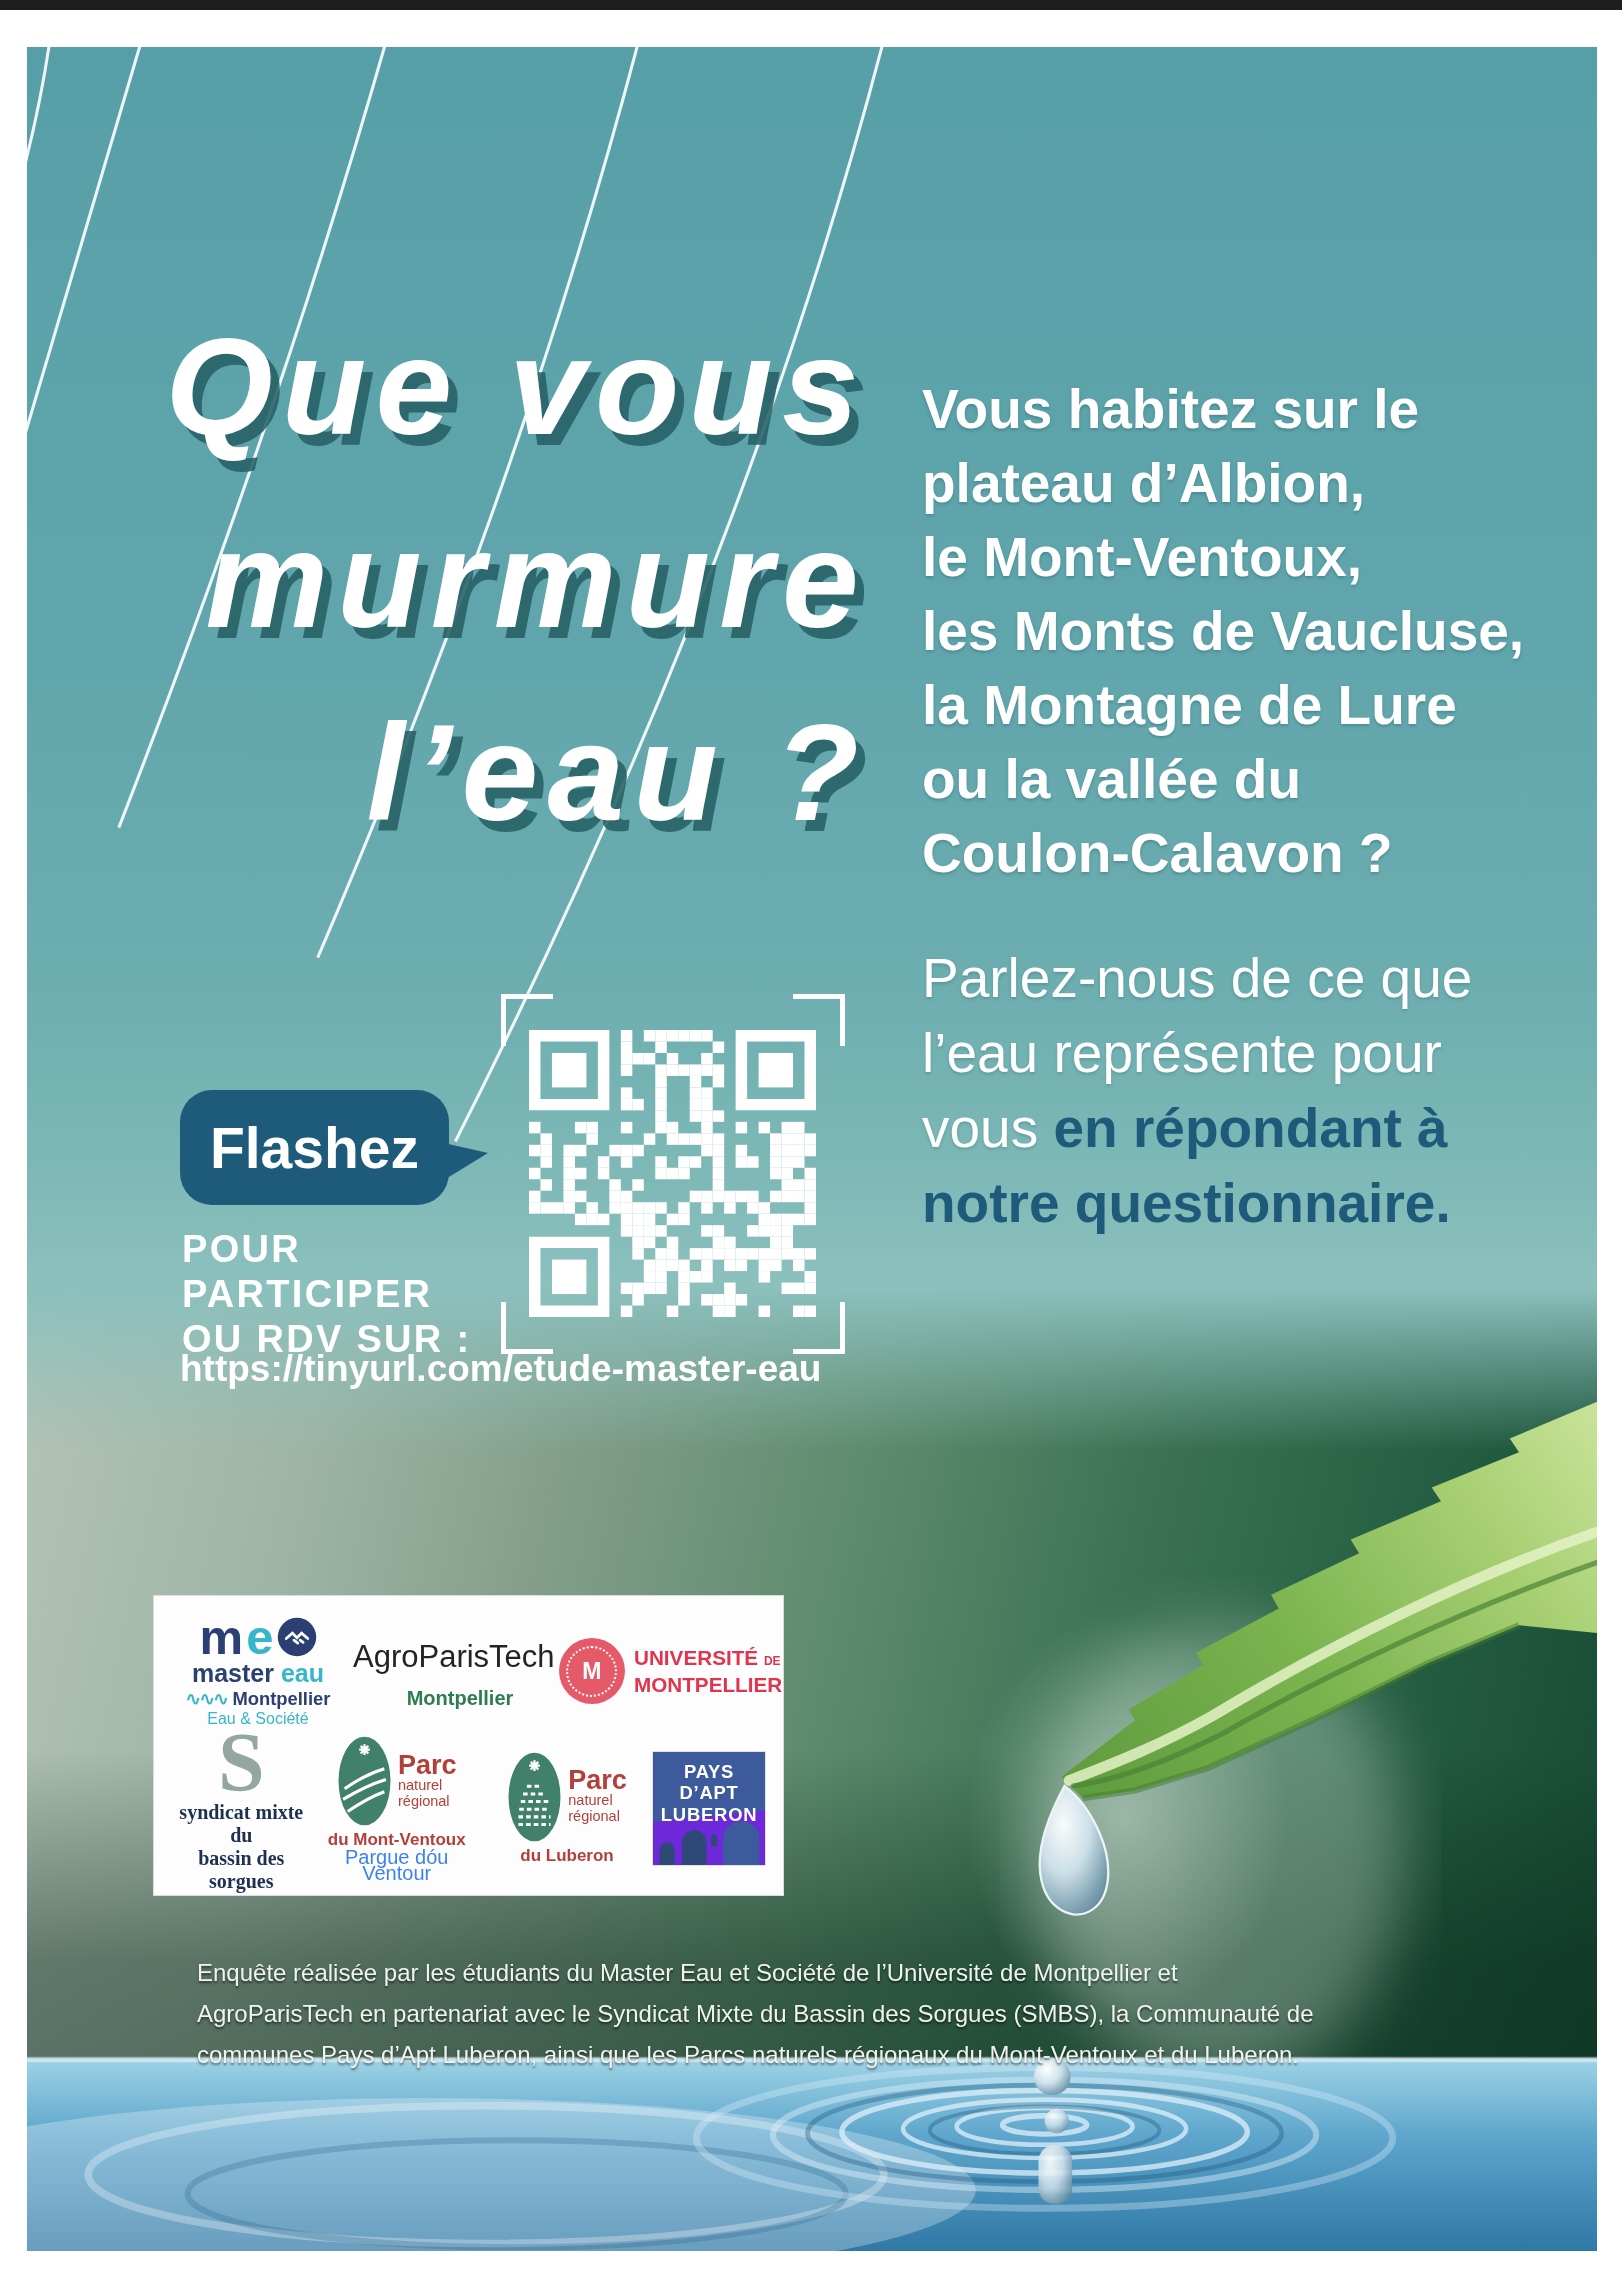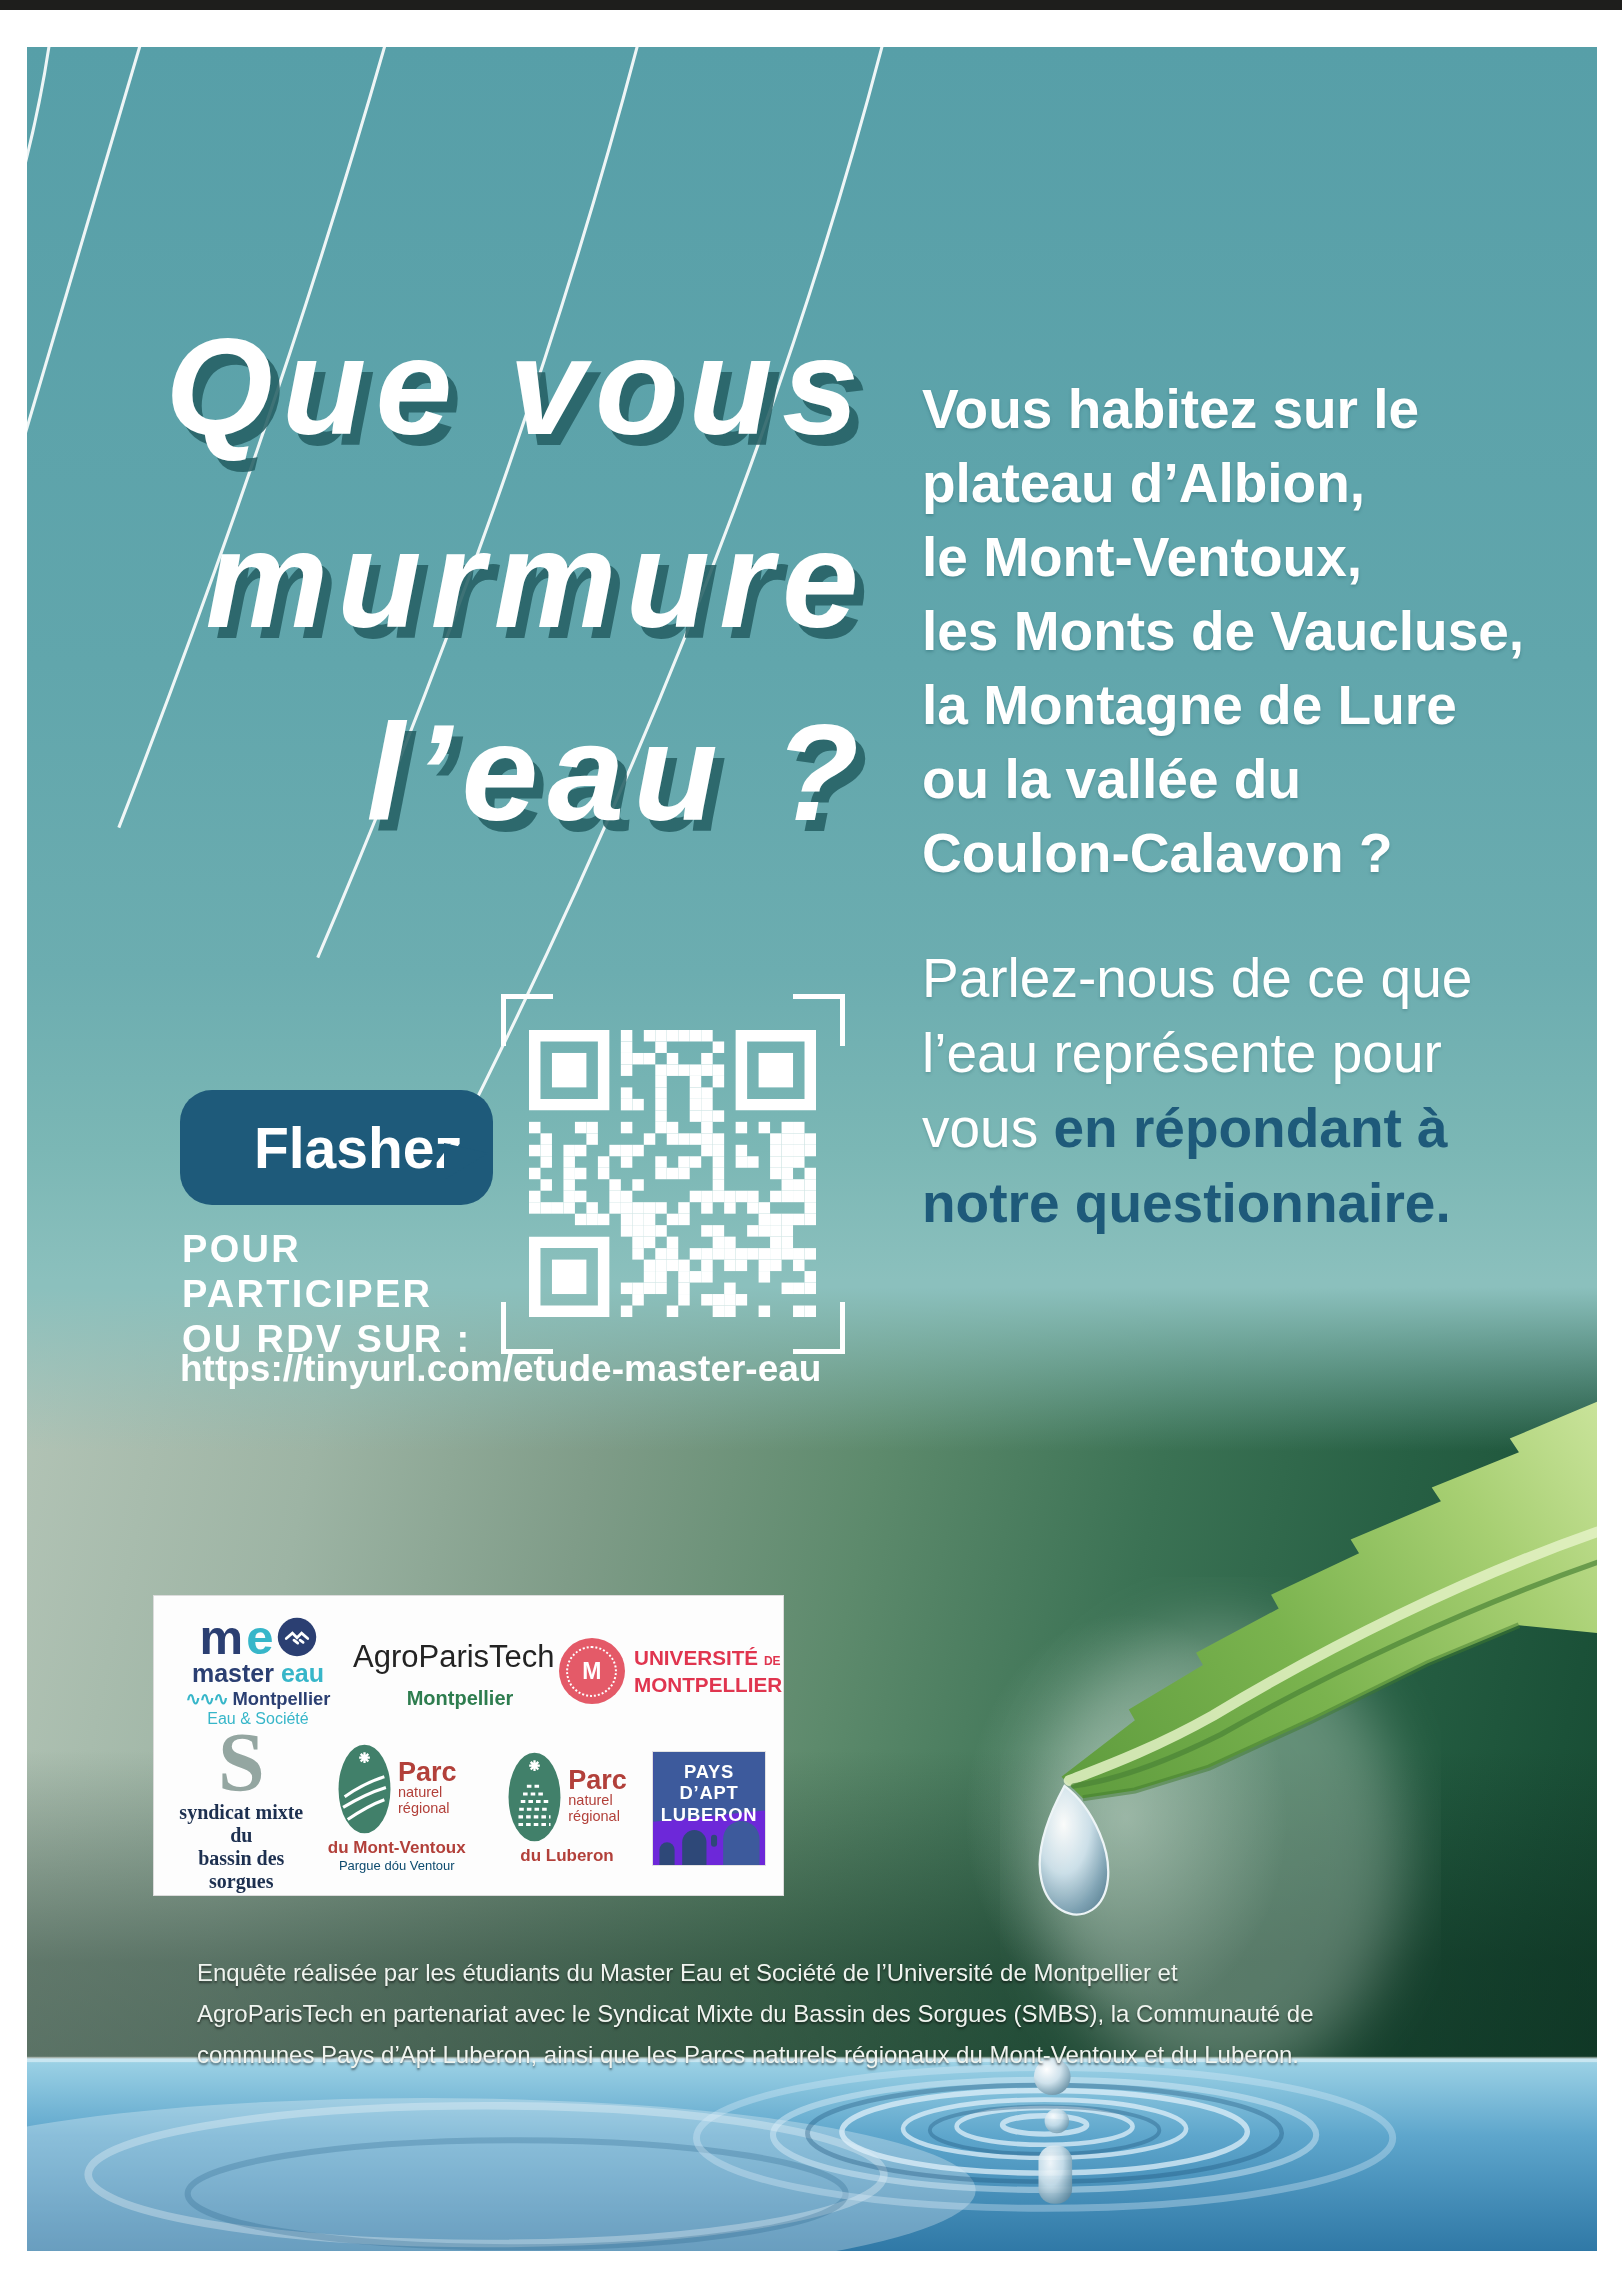--- a/index.html
+++ b/index.html
@@ -32,21 +32,21 @@
          color:#ffffff;font-weight:bold;font-size:55px;line-height:74px;
          text-shadow:0 1.5px 3.1px rgba(0,60,70,0.25);}
   .pitch{position:absolute;left:895px;top:894px;width:689px;z-index:3;
          color:#ffffff;font-weight:400;font-size:55px;line-height:75px;
          text-shadow:0 1.5px 3.1px rgba(0,60,70,0.2);}
   .pitch .blue{color:#1e5a7a;font-weight:bold;text-shadow:none;}
 
   
   .bubble{position:absolute;left:153px;top:1043px;width:269px;height:115px;z-index:3;
           background:#1e5a7a;border-radius:32px;display:flex;align-items:center;justify-content:center;
-          color:#ffffff;font-weight:bold;font-size:57px;padding-left:44px;}
+          color:#ffffff;font-weight:bold;font-size:57px;}
   .bubble-tail{position:absolute;left:417px;top:1096px;width:0;height:0;z-index:3;
           border-left:44px solid #1e5a7a;border-top:10.7px solid transparent;border-bottom:27.5px solid transparent;}
   .cta-sub{position:absolute;left:155px;top:1180px;z-index:3;color:#ffffff;font-weight:bold;
            font-size:38px;line-height:45px;letter-spacing:2.3px;}
   .url{position:absolute;left:153px;top:1301px;z-index:3;color:#ffffff;font-weight:bold;font-size:37px;}
 
   
   .qr{position:absolute;left:474px;top:947px;width:344px;height:360px;z-index:3;}
   .qr .c{position:absolute;width:47px;height:47px;border:5.4px solid #ffffff;}
   .qr .tl{left:0;top:0;border-right:none;border-bottom:none;}
@@ -87,21 +87,21 @@
   
   .smbs{width:142px;font-family:"Liberation Serif",serif;}
   .smbs-s{font-size:84px;line-height:77px;color:#94a6a1;font-weight:bold;}
   .smbs-t{font-size:20px;line-height:23px;color:#1d3050;font-weight:bold;}
   
   .parc{width:172px;}
   .parc-top{display:flex;align-items:center;justify-content:center;gap:6.1px;}
   .parc-red1{color:#b2403a;font-size:27px;font-weight:bold;line-height:23px;text-align:center;}
   .parc-red2{color:#b2403a;font-size:14.5px;line-height:16px;text-align:left;}
   .parc-b1{color:#b2403a;font-size:17px;font-weight:bold;line-height:20px;margin-top:3.1px;}
-  .parc-b2{color:#0c4a6e;font-size:13px;line-height:15.3px;}
+  .parc-b2{color:#3b82f6;font-size:20px;line-height:15.3px;}
   
   .apt{width:115px;height:115px;position:relative;background:#6d28d9;overflow:hidden;border:0.8px solid #e2e2e2;box-sizing:border-box;}
   .apt-top{position:absolute;left:0;top:0;width:100%;height:100%;background:#3d5a9c;
            clip-path:polygon(0 0,100% 0,100% 52%,0 62%);}
   .apt-txt{position:absolute;left:0;top:9.2px;width:100%;text-align:center;color:#ffffff;font-weight:bold;
            font-size:18.4px;line-height:21.4px;letter-spacing:0.8px;}
   .apt svg{position:absolute;left:0;bottom:0;}
 
   
   .footer{position:absolute;left:170px;top:1905px;width:1331px;z-index:4;color:#f0f4ef;

